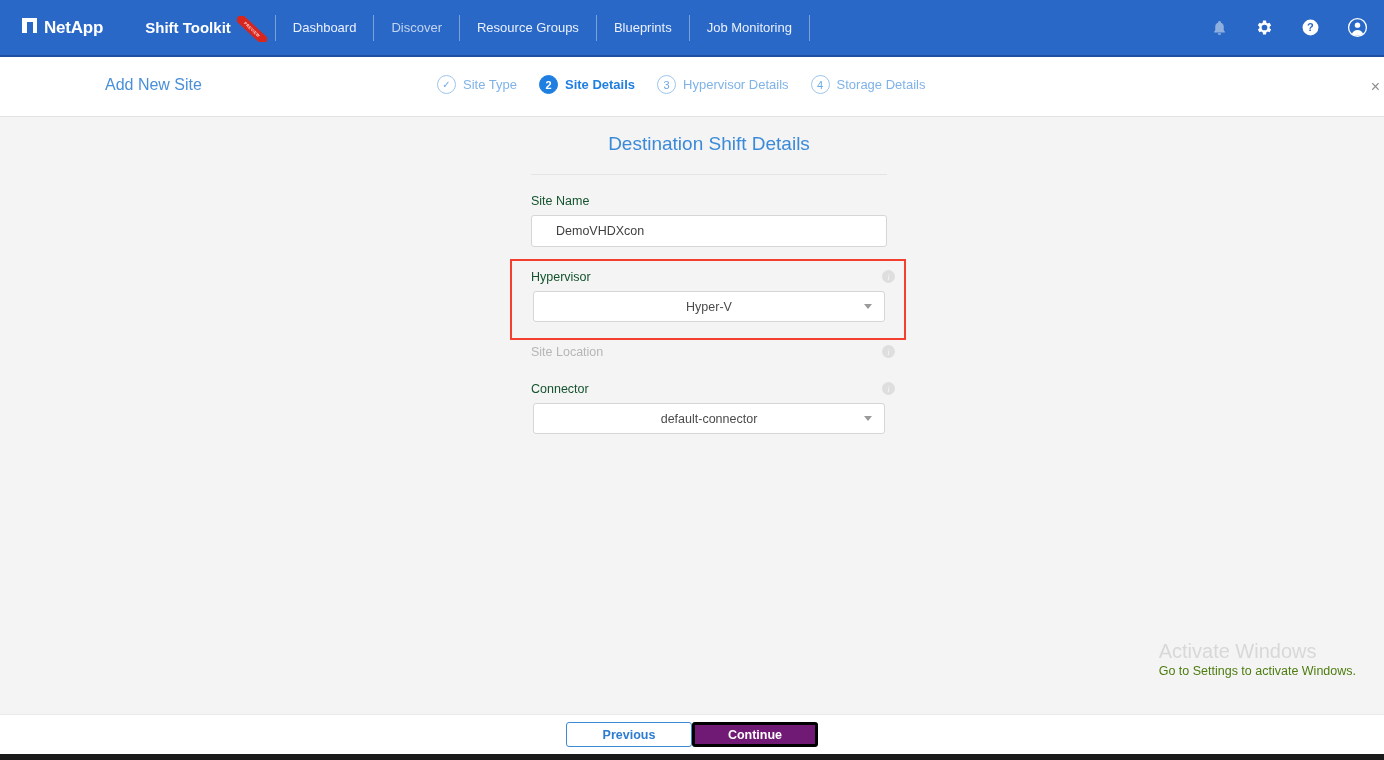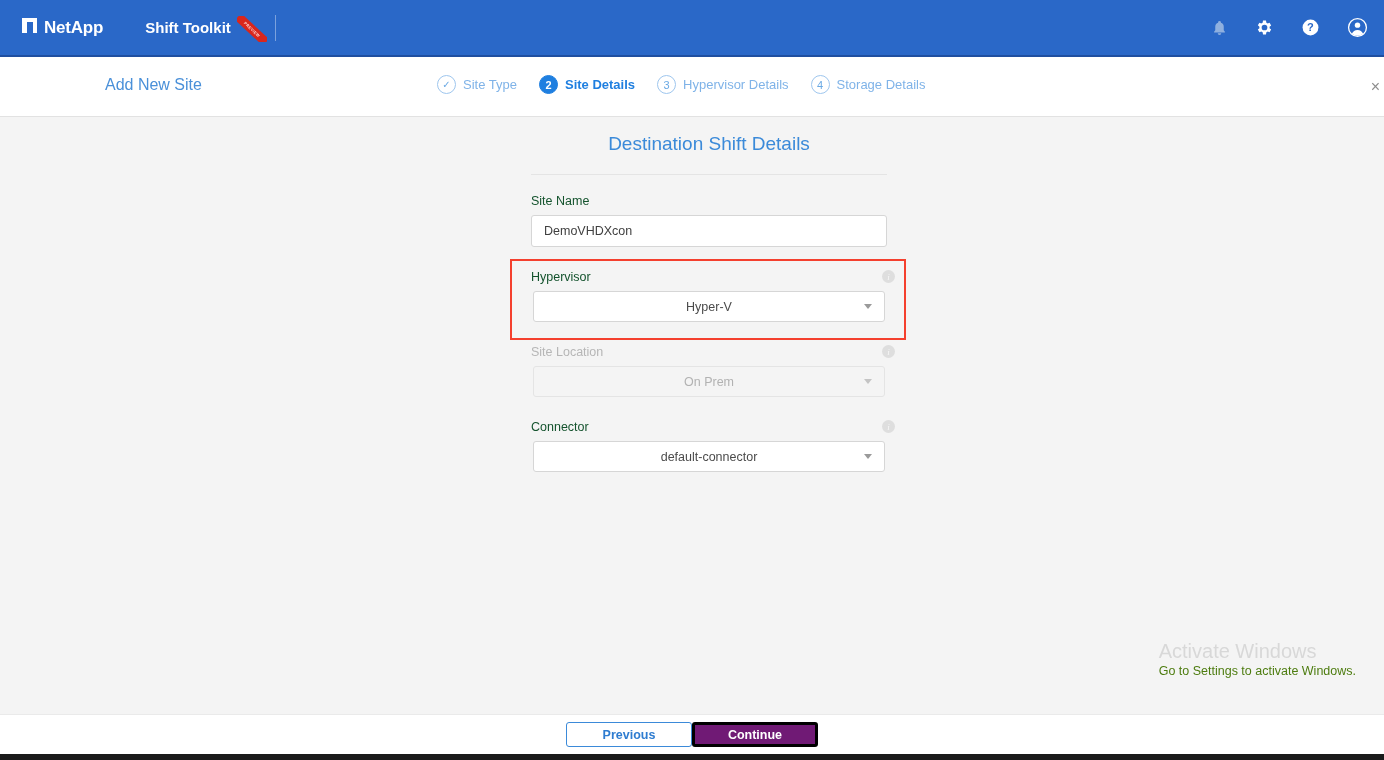--- a/index.html
+++ b/index.html
@@ -237,21 +237,21 @@
   }
 
   .text-input {
     width: 356px;
     height: 32px;
     border: 1px solid #d6d6d6;
     border-radius: 3px;
     background: #ffffff;
     font-size: 12.5px;
     color: #3f3f3f;
-    padding: 0 12px;
+    padding: 0 24px;
     font-family: "Liberation Sans", sans-serif;
     outline: none;
   }
 
   .select-box {
     width: 352px;
     height: 31px;
     border: 1px solid #d6d6d6;
     border-radius: 3px;
     background: #ffffff;
@@ -368,20 +368,32 @@
 
     <div class="product-name">
       <span>Shift Toolkit</span>
       <span class="ribbon">
         <span class="ribbon-band">PREVIEW</span>
       </span>
     </div>
 
     <div class="nav-sep" style="margin-left:36px;"></div>
 
+    <div class="nav-links" style="margin-left:0;">
+      <div class="nav-link">Dashboard</div>
+      <div class="nav-sep"></div>
+      <div class="nav-link dim">Discover</div>
+      <div class="nav-sep"></div>
+      <div class="nav-link">Resource Groups</div>
+      <div class="nav-sep"></div>
+      <div class="nav-link">Blueprints</div>
+      <div class="nav-sep"></div>
+      <div class="nav-link">Job Monitoring</div>
+      <div class="nav-sep"></div>
+    </div>
 
     <div class="topbar-icons">
       <span class="ticon">
         <svg width="17" height="18" viewBox="0 0 24 24" fill="#8fb0df">
           <path d="M12 2a2 2 0 0 1 2 2v.6a6 6 0 0 1 4 5.6V15l1.6 2.2a.6.6 0 0 1-.5 1H4.9a.6.6 0 0 1-.5-1L6 15v-4.8a6 6 0 0 1 4-5.6V4a2 2 0 0 1 2-2z"></path>
           <path d="M9.5 19.5h5a2.5 2.5 0 0 1-5 0z"></path>
         </svg>
       </span>
       <span class="ticon">
         <svg width="19" height="19" viewBox="0 0 24 24" fill="#ffffff">
@@ -452,24 +464,20 @@
         <span class="info-icon">i</span>
         <div class="select-box">
           <span class="select-value">Hyper-V</span>
           <span class="select-caret"></span>
         </div>
       </div>
 
       <div class="field">
         <label class="field-label disabled">Site Location</label>
         <span class="info-icon">i</span>
-        <div class="select-box disabled">
-          <span class="select-value">On Prem</span>
-          <span class="select-caret"></span>
-        </div>
       </div>
 
       <div class="field">
         <label class="field-label">Connector</label>
         <span class="info-icon">i</span>
         <div class="select-box">
           <span class="select-value">default-connector</span>
           <span class="select-caret"></span>
         </div>
       </div>

